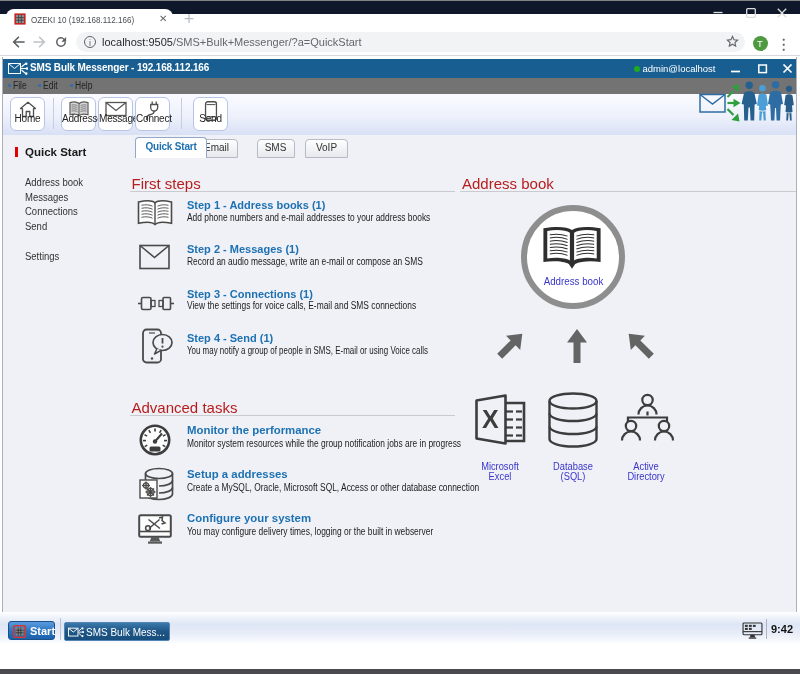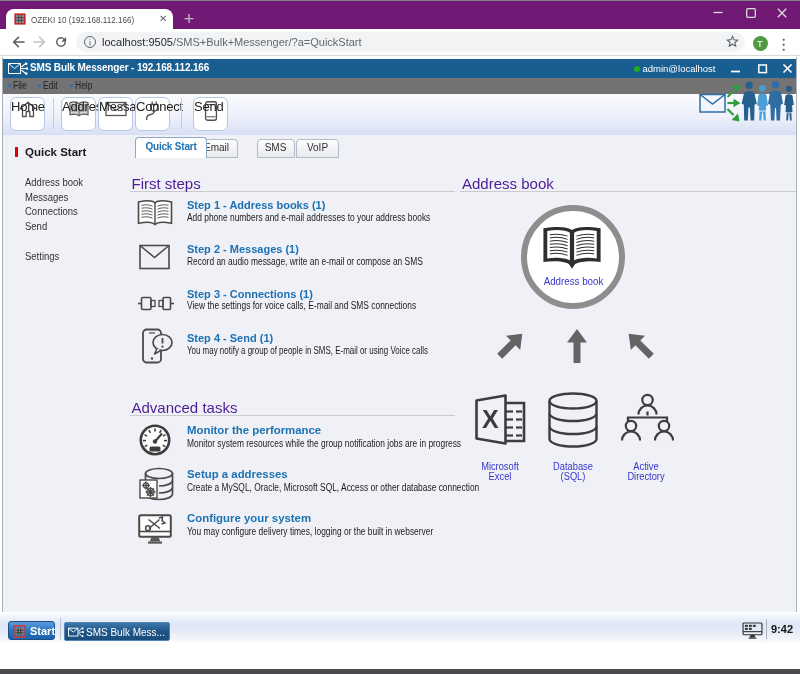--- a/index.html
+++ b/index.html
@@ -1,20 +1,20 @@
 <!DOCTYPE html>
 <html><head>
 <meta charset="utf-8">
 <style>
 * { margin:0; padding:0; box-sizing:border-box; }
 html,body { width:800px; height:674px; overflow:hidden; }
 body { font-family:"Liberation Sans", sans-serif; position:relative; background:#fff; }
 
 
-#tabbar { position:absolute; left:0; top:0; width:800px; height:29px; background:#701a75; border-top:1px solid #828282;text-decoration:underline; }
+#tabbar { position:absolute; left:0; top:0; width:800px; height:14px; background:#0f172a; border-top:1px solid #828282;text-decoration:underline; }
 #tab { position:absolute; left:6px; top:8px; width:167px; height:21px; background:#fff; border-radius:8px 8px 0 0; }
 #tab .title { position:absolute; left:25px; top:4.5px; font-size:9.5px; color:#4a4e52; white-space:nowrap; transform:scaleX(0.85); transform-origin:0 0; }
 #tab .close { position:absolute; left:153px; top:4px; font-size:10px; color:#5f6368; }
 #newtab { position:absolute; left:180px; top:10px; width:18px; height:18px; color:#b9bec4; font-size:18px; line-height:17px; text-align:center; font-weight:normal; }
 
 #chromebar { position:absolute; left:0; top:29px; width:800px; height:27px; background:#fff; border-bottom:1px solid #d6d9dd; }
 #omnibox { position:absolute; left:76px; top:3px; width:669px; height:20px; background:#f1f3f4; border-radius:10px; }
 #omnibox .info { position:absolute; left:8px; top:4px; width:12px; height:12px; border:1px solid #5f6368; border-radius:50%; color:#5f6368; font-size:9px; text-align:center; line-height:12px; }
 #omnibox .url { position:absolute; left:26px; top:4px; font-size:11px; color:#27292d; white-space:nowrap; }
 
@@ -26,31 +26,31 @@
 #titlebar { position:absolute; left:3px; top:59px; width:793px; height:19px; background:#185e90; }
 #titlebar .t { position:absolute; left:27px; top:2.5px; color:#fff; font-weight:bold; font-size:10px; white-space:nowrap; letter-spacing:-0.15px; }
 #titlebar .admin { position:absolute; left:639.5px; top:4px; color:#fff; font-size:9.5px; }
 #titlebar .dot { position:absolute; left:630.5px; top:6.5px; width:6.5px; height:6.5px; background:#1faa1f; border-radius:50%; }
 #menubar { position:absolute; left:3px; top:78px; width:793px; height:16px; background:#737373; }
 .mitem { position:absolute; top:2px; font-size:10px; color:#222; transform:scaleX(0.85); transform-origin:0 0; }
 .mbullet { position:absolute; top:6px; width:3px; height:3px; background:#3a6ea5; }
 #toolbar { position:absolute; left:3px; top:94px; width:793px; height:41px; background:linear-gradient(#fafbff,#eef1fb 55%,#d8e0f5); }
 .tbtn { position:absolute; top:3px; width:35px; height:34px; background:#fff; border:1px solid #b7c5e6; border-radius:6px; }
 .tbtn svg { position:absolute; top:3px; left:50%; transform:translateX(-50%); }
-.tbtn .lbl { position:absolute; bottom:16px; width:100%; font-size:13px; color:#222; letter-spacing:-0.2px; }
+.tbtn .lbl { position:absolute; bottom:6px; width:100%; text-align:center; font-size:10px; color:#222; letter-spacing:-0.2px; }
 .tsep { position:absolute; top:4px; width:1px; height:31px; background:#c3cde4; }
 
 
 #content { position:absolute; left:3px; top:135px; width:793px; height:504px; background:#eff1f7; }
 .tab2 { position:absolute; font-size:12px; text-align:center; }
 #tabQS { left:132px; top:2px; width:72px; height:21px; background:#fff; border:1px solid #8fa8c8; border-bottom:none; border-radius:4px 4px 0 0; color:#1d71b2; font-weight:bold; font-size:10px; letter-spacing:-0.2px; line-height:17px; z-index:3; }
 .tabi { top:4px; height:19px; background:linear-gradient(#fefefe,#e7e9ee); border:1px solid #b4bac6; border-radius:4px 4px 0 0; color:#333; font-size:10px; line-height:16px; z-index:2; }
 
 .snav { position:absolute; left:22px; font-size:10px; color:#333; white-space:nowrap; transform:scaleX(0.95); transform-origin:0 0; }
-.h2 { position:absolute; font-size:15px; color:#4c1d95; border-bottom:1px solid #c9cbcf; height:17px; padding-left:2px; }
+.h2 { position:absolute; font-size:15px; color:#b91c1c; border-bottom:1px solid #c9cbcf; height:17px; padding-left:2px; }
 .stitle { position:absolute; font-size:11px; font-weight:bold; color:#1d71b2; white-space:nowrap; }
 .sdesc { position:absolute; font-size:10px; color:#1c1c1c; white-space:nowrap; transform:scaleX(0.84); transform-origin:0 0; }
 .bluelbl { position:absolute; font-size:10px; color:#3935cc; text-align:center; line-height:10px; transform:scaleX(0.93); }
 #bigcircle { position:absolute; left:518px; top:70px; width:104px; height:104px; border-radius:50%; background:#fff; border:6px solid #8e8e8e; }
 
 
 #taskbar { position:absolute; left:0; top:612px; width:800px; height:31px; background:linear-gradient(#fdfeff,#dee6f5 40%,#e8edf8 70%,#fbfcfe); }
 #startbtn { position:absolute; left:8px; top:9px; width:47px; height:19px; border-radius:3px; background:linear-gradient(#5a9ce0,#2e75c0 50%,#1b62ae); border:1px solid #1b4f86; }
 #startbtn span { position:absolute; left:21px; top:3px; color:#fff; font-weight:bold; font-size:11px; }
 #tasksep { position:absolute; left:60px; top:6px; width:1px; height:22px; background:#b9c3d4; }
@@ -234,21 +234,21 @@
         <line x1="2" y1="15.8" x2="11" y2="15.8" stroke="#4f4f4f" stroke-width="1"></line>
       </svg>
     <div class="lbl">Send</div>
   </div>
 </div>
 
 <div id="content">
   <div class="tab2" id="tabQS">Quick Start</div>
   <div class="tab2 tabi" style="left:192px;width:43px;">Email</div>
   <div class="tab2 tabi" style="left:253.5px;width:38px;">SMS</div>
-  <div class="tab2 tabi" style="left:293px;width:43px;">VoIP</div>
+  <div class="tab2 tabi" style="left:302px;width:43px;">VoIP</div>
 
   <div style="position:absolute;left:12px;top:12px;width:3px;height:10px;background:#e00000;"></div>
   <div style="position:absolute;left:22px;top:11px;font-size:11.5px;font-weight:bold;color:#1a1a1a;">Quick Start</div>
   <div class="snav" style="top:42px;">Address book</div>
   <div class="snav" style="top:56.5px;">Messages</div>
   <div class="snav" style="top:71px;">Connections</div>
   <div class="snav" style="top:85.5px;">Send</div>
   <div class="snav" style="top:116px;">Settings</div>
 
   <div class="h2" style="left:126.5px;top:40px;width:325px;">First steps</div>

